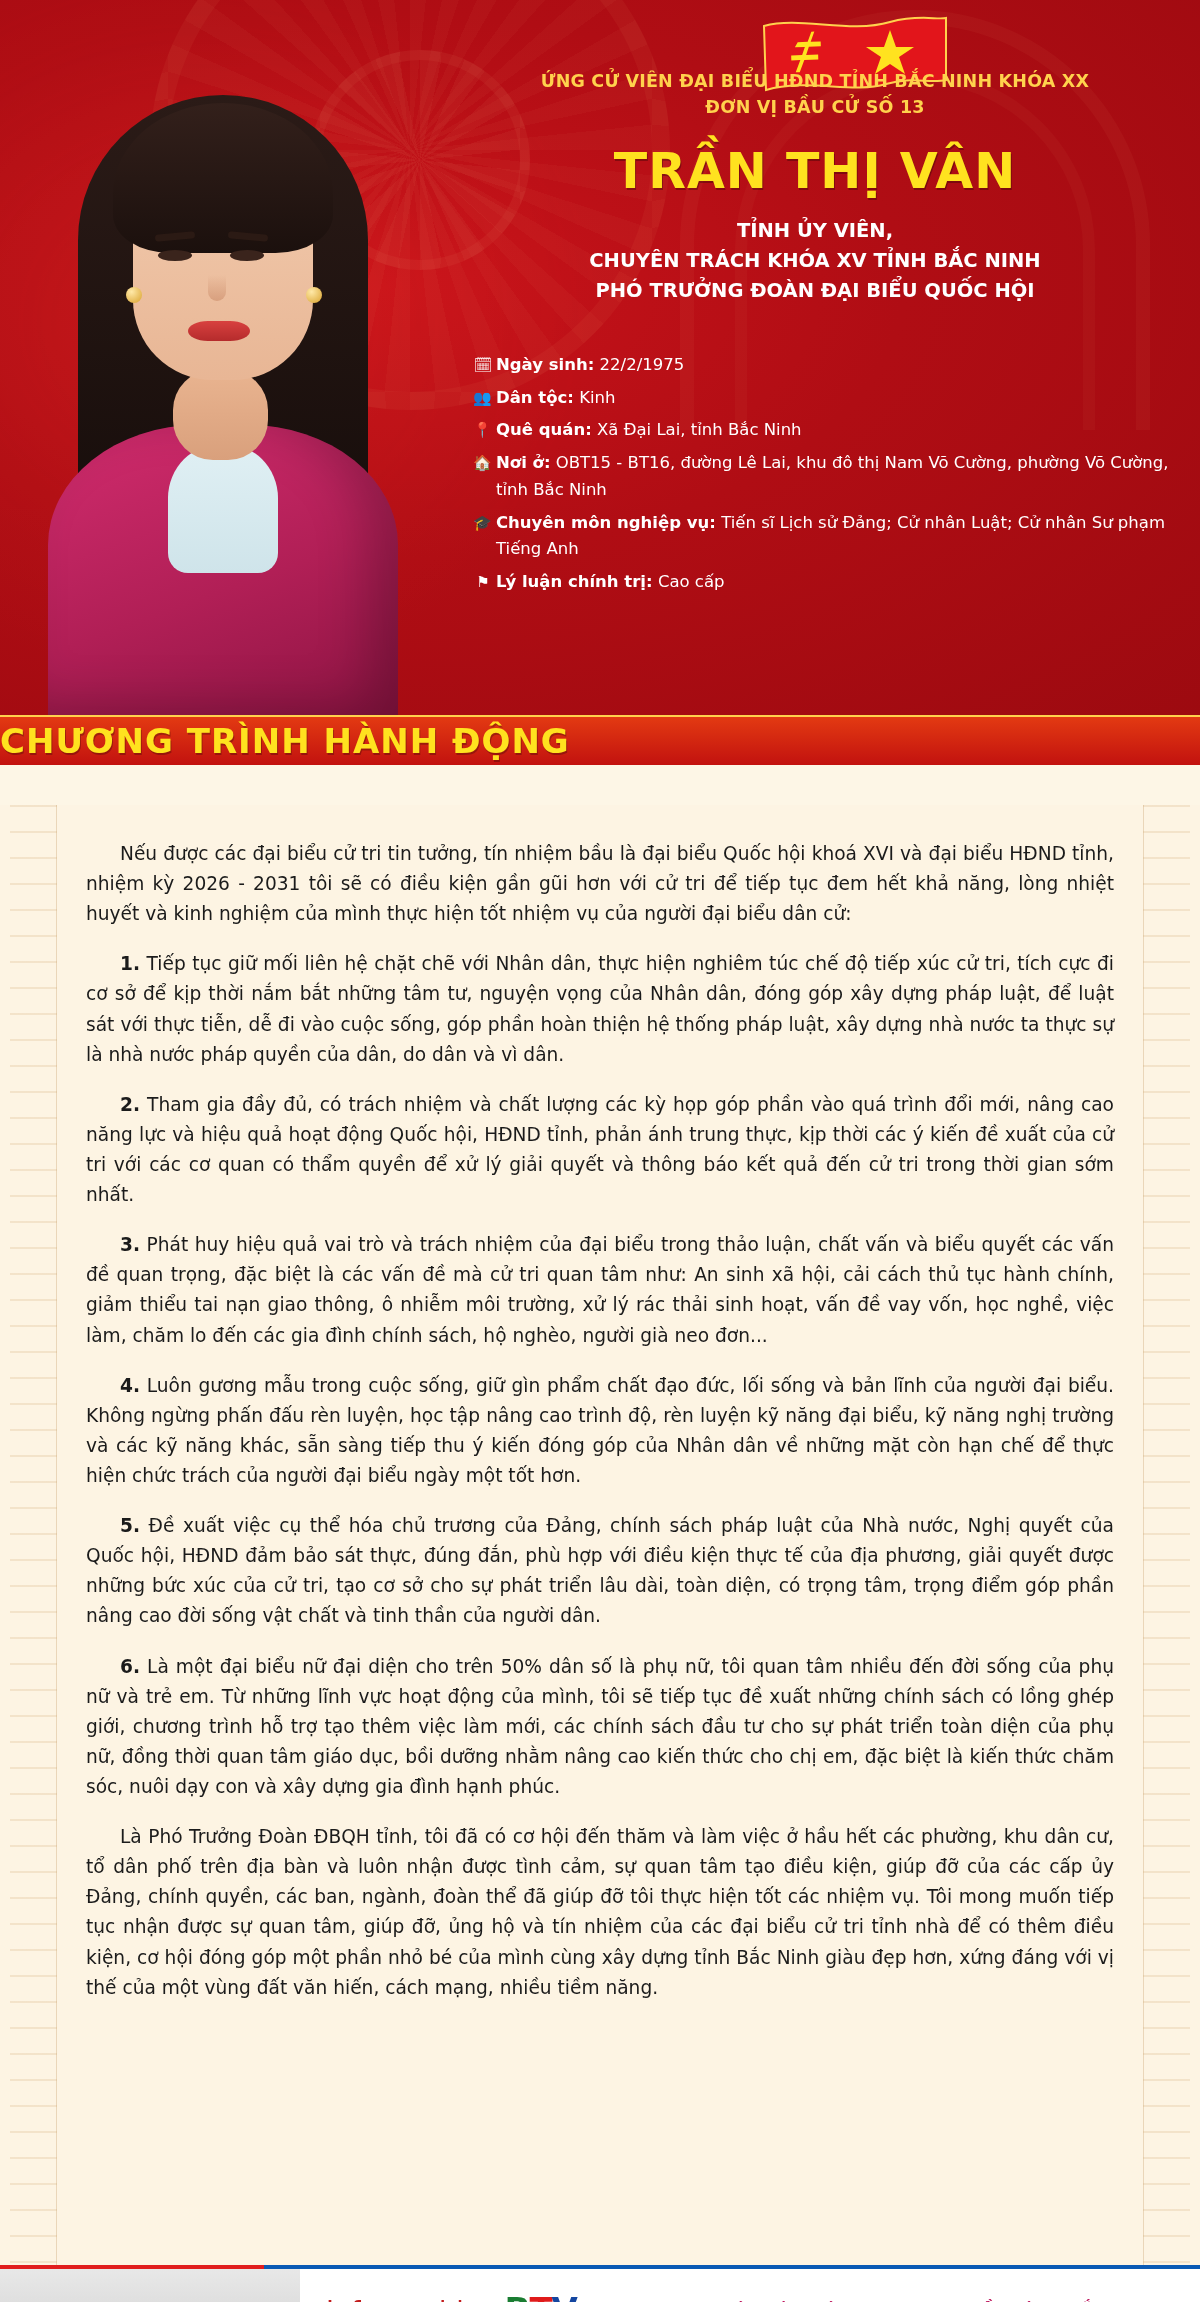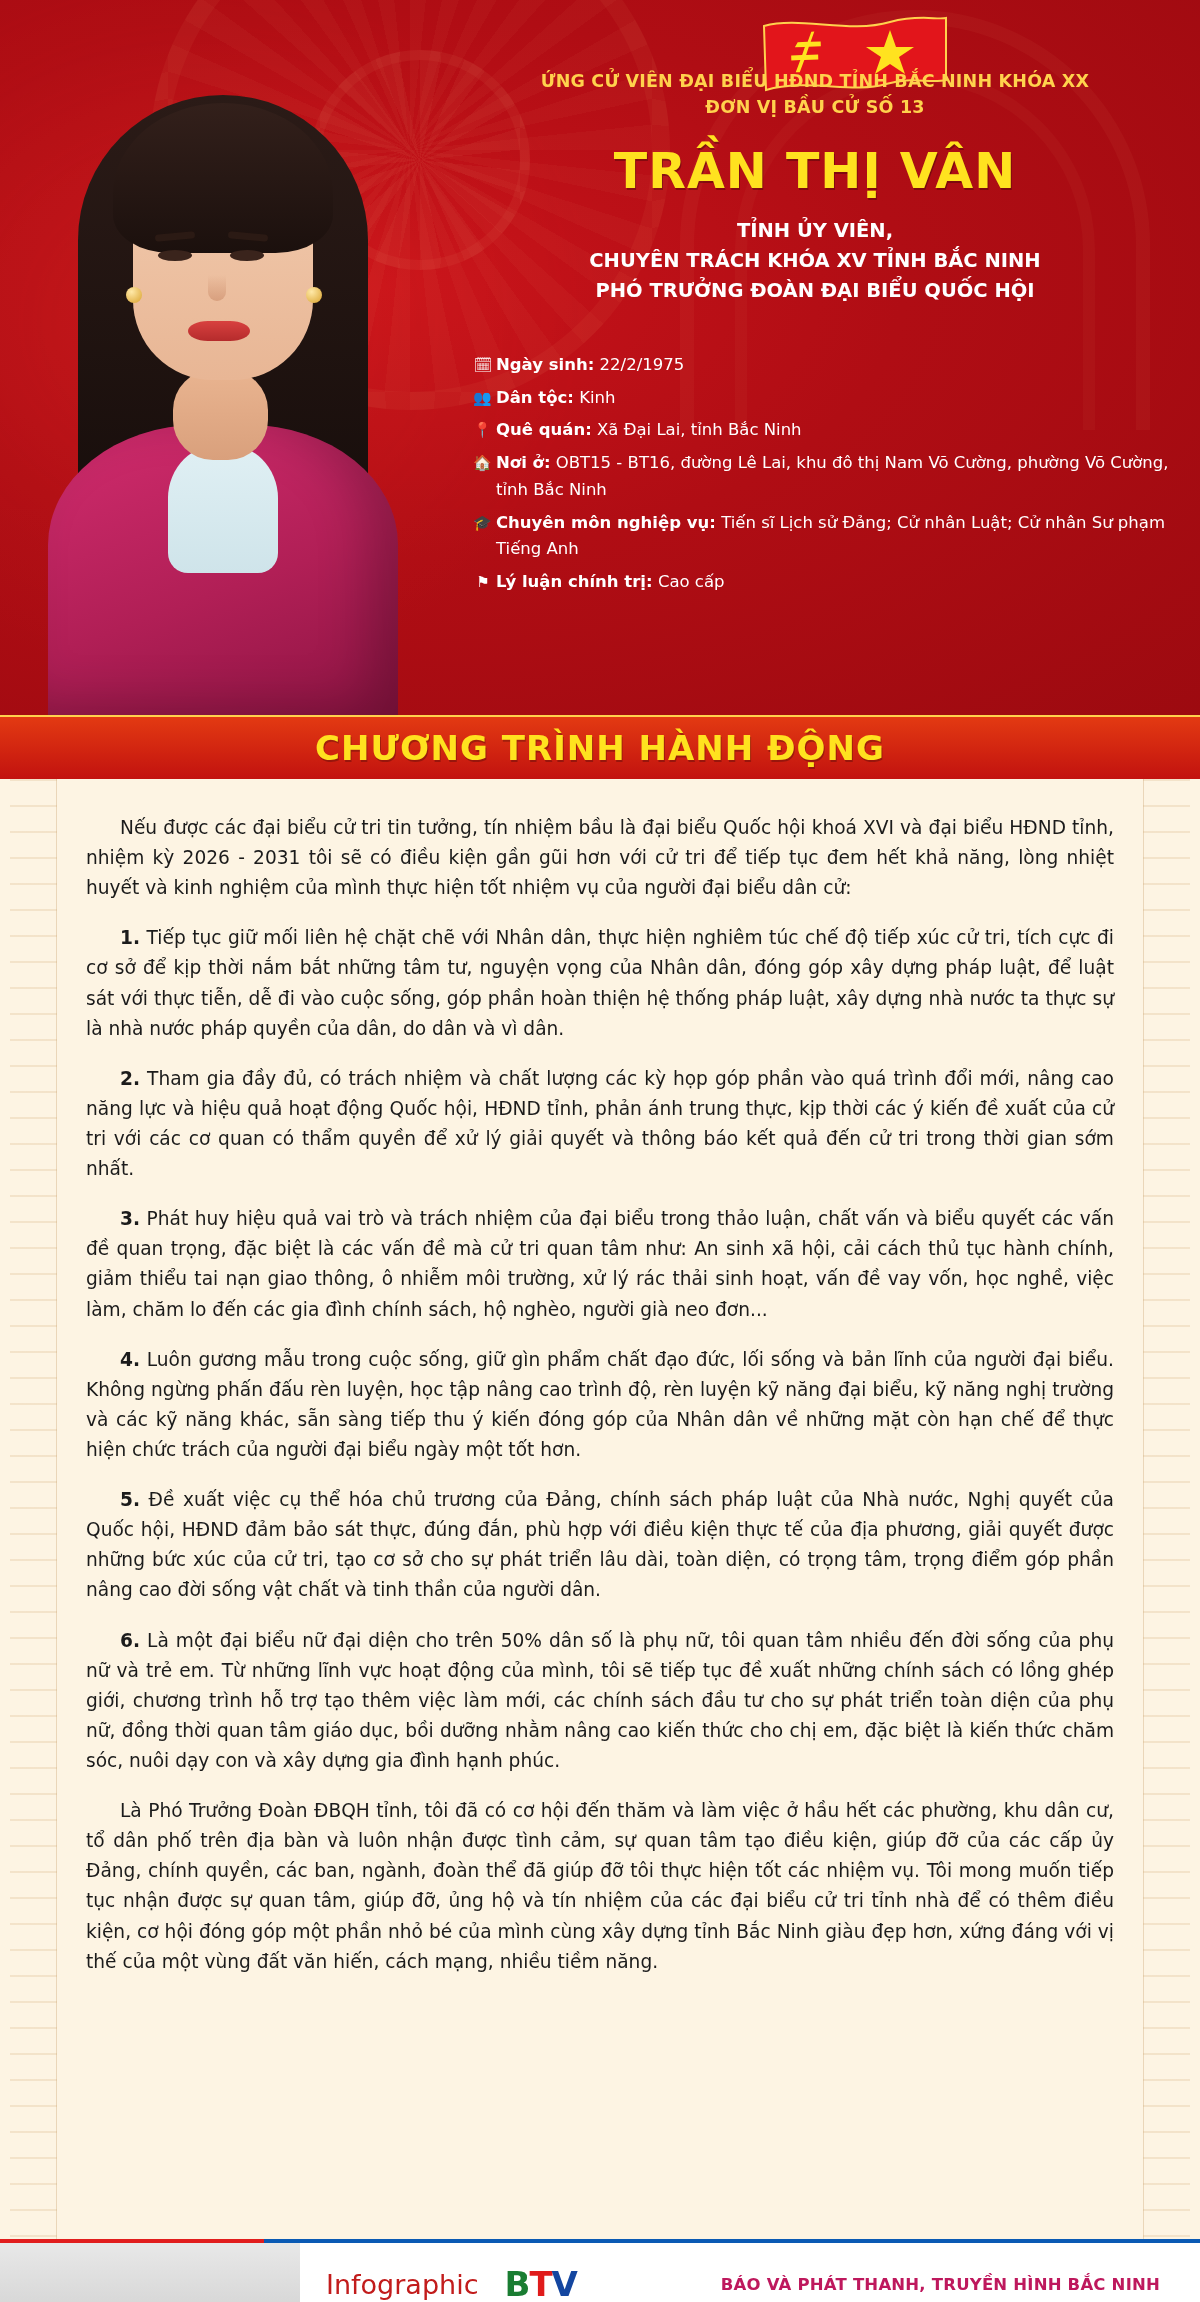--- a/index.html
+++ b/index.html
@@ -221,42 +221,43 @@
     color:#fff;
     font-size:15px;
     padding-top:1px;
   }
   .info-label { font-weight:bold; white-space:nowrap; }
   .info-val { font-weight:normal; }
   .info-txt { flex:1; }
 
   
   .title-bar {
-    height:64px;
+    height:50px;
     background:linear-gradient(180deg,#e33a12 0%, #c2120f 100%);
-    display:flex;align-items:center;justify-content:center;
+    display:flex;align-items:center;justify-content:flex-start;
     border-top:2px solid #ffd24d;
     position:relative;
     z-index:6;
   }
   .title-bar h1 {
     margin:0;
     font-size:34px;
     letter-spacing:1px;
     color:#ffe21f;
     font-weight:bold;
     text-shadow:1px 2px 0 rgba(0,0,0,.25);
   }
 
   
   .content-wrap {
     position:relative;
     background:#fdf4e3;
     padding:34px 86px 30px 86px;
     min-height:1460px;
+    margin-top:40px;
   }
   .content-wrap::before,
   .content-wrap::after{
     content:"";
     position:absolute;
     top:0;bottom:0;width:46px;
     background:
       repeating-linear-gradient(180deg, rgba(196,150,90,.22) 0 2px, rgba(196,150,90,0) 2px 26px);
     opacity:.85;
   }

